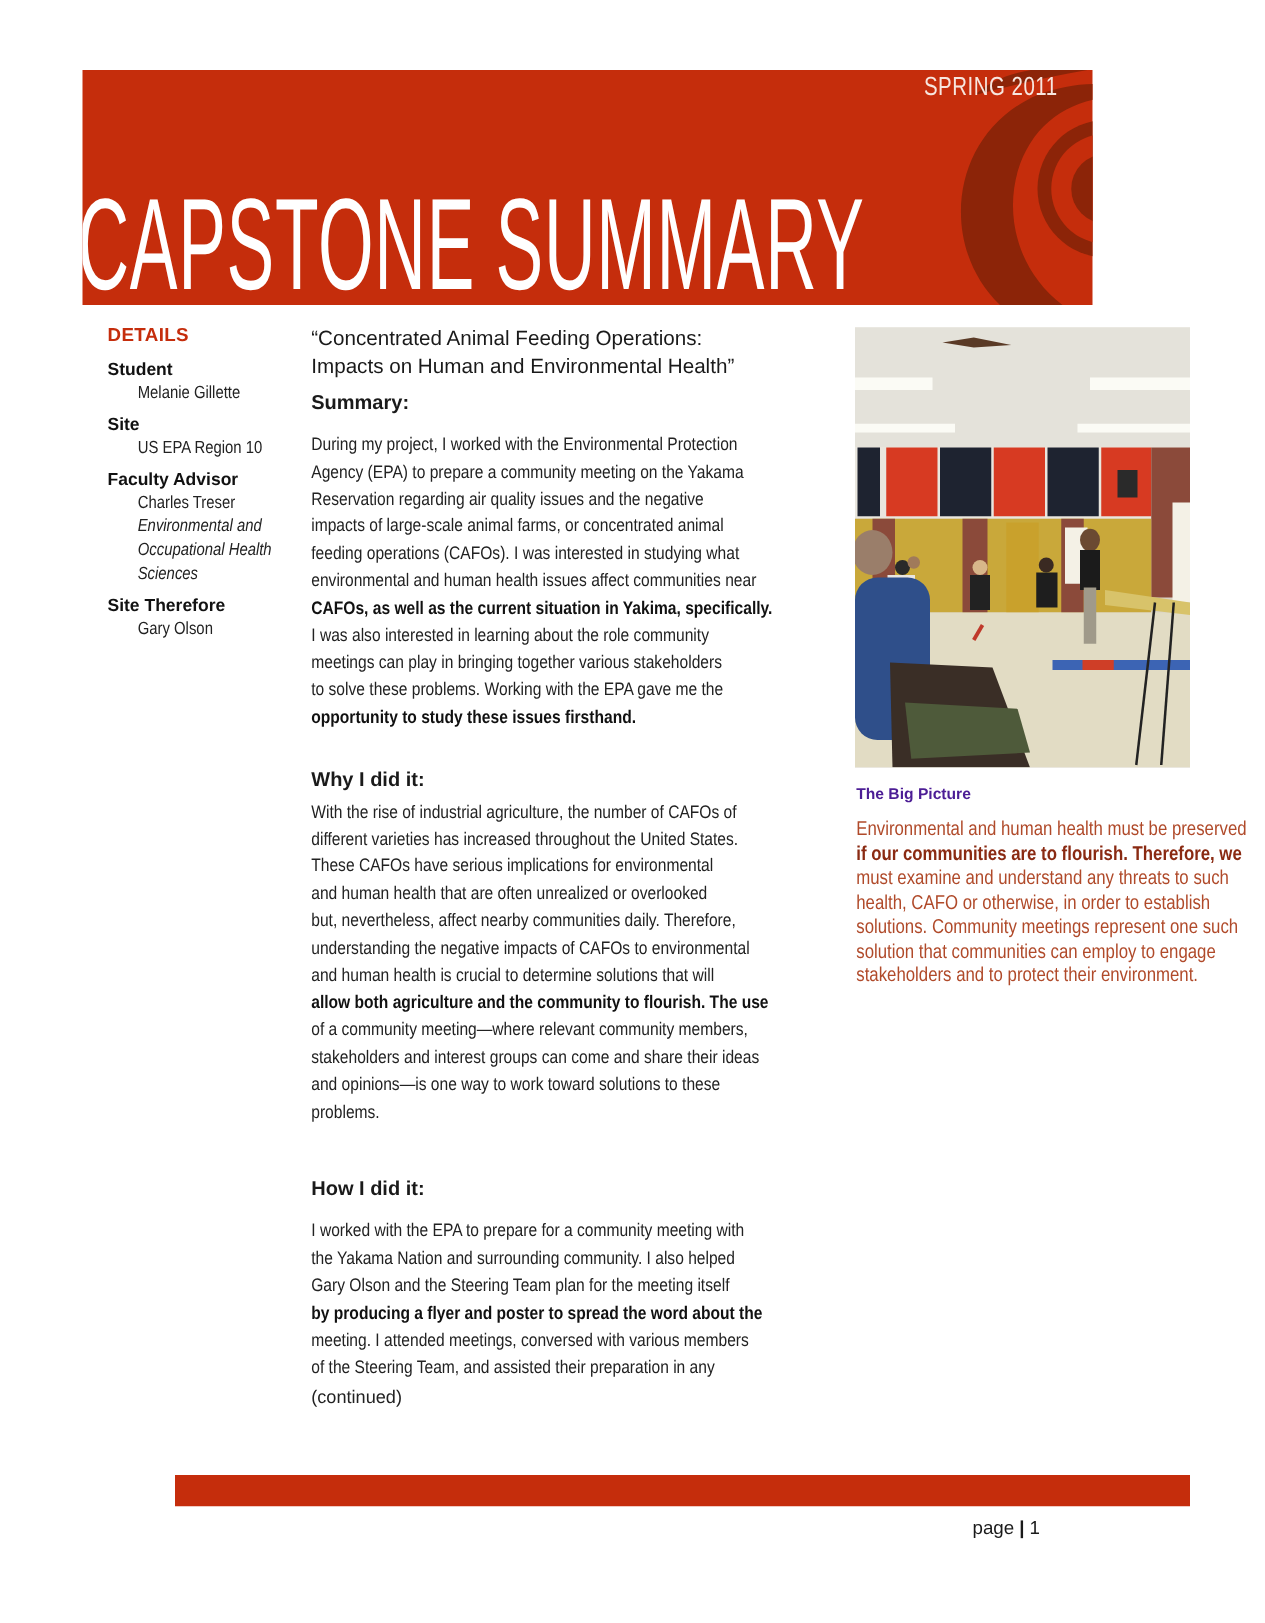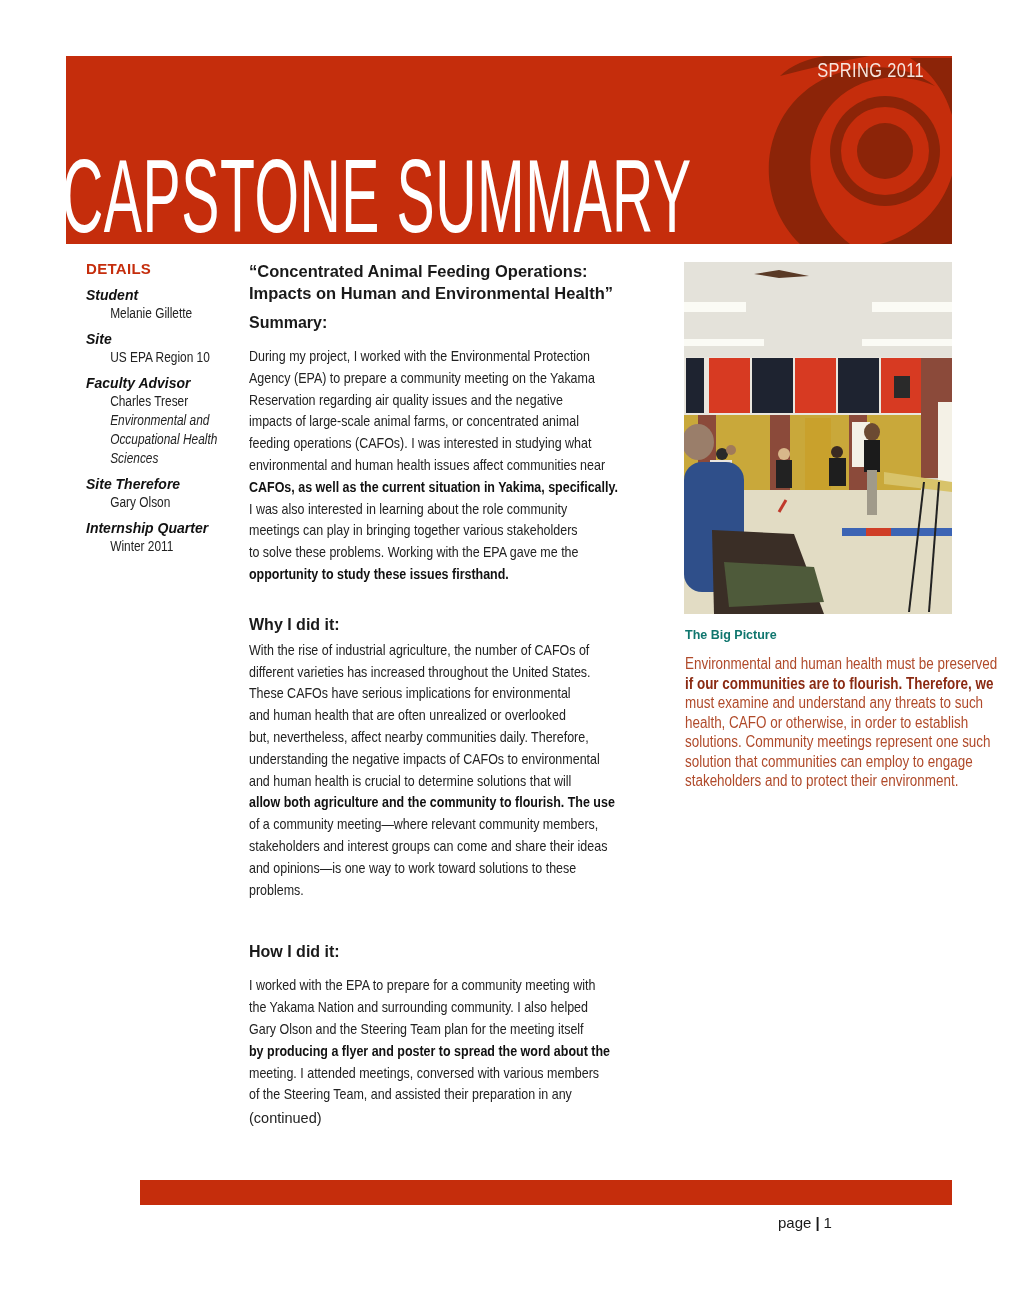--- a/index.html
+++ b/index.html
@@ -1,41 +1,41 @@
 <!DOCTYPE html>
 <html><head>
   <meta charset="utf-8">
   <style>
     html, body { margin: 0; padding: 0; background: #ffffff; }
     body { width: 1012px; height: 1298px; position: relative; overflow: hidden; font-family: "Liberation Sans", sans-serif; color: #1a1a1a; }
 
-    .banner { position: absolute; left: 66px; top: 56px; width: 886px; height: 188px; background: #c52d0c; overflow: hidden; }
+    .banner { position: absolute; left: 66px; top: 56px; width: 808px; height: 188px; background: #c52d0c; overflow: hidden; }
     .swirl { position: absolute; left: 694px; top: 0; width: 200px; height: 188px; }
     .season { position: absolute; right: 28px; top: 2px; color: #f7e6df; font-family: "Liberation Sans Narrow", "Liberation Sans", sans-serif; font-size: 21px; letter-spacing: 0.5px; transform: scaleX(0.78); transform-origin: right top; }
     .title { position: absolute; left: -4px; top: 88px; color: #ffffff; font-family: "Liberation Sans", sans-serif; font-size: 104px; line-height: 104px; letter-spacing: 1px; white-space: nowrap; transform: scaleX(0.55); transform-origin: left top; }
 
     .details { position: absolute; left: 86px; top: 260px; width: 161px; text-align: left; }
     .details .heading { color: #c52d0c; font-weight: bold; font-size: 15px; letter-spacing: 0.3px; margin-bottom: 10px; }
-    .details .label { font-weight: bold; font-size: 14px; line-height: 17px; color: #111; font-style: italic; }
+    .details .label { font-weight: bold; font-size: 14px; line-height: 17px; color: #111; }
     .details .value { font-family: "Liberation Sans Narrow", "Liberation Sans", sans-serif; font-size: 14px; line-height: 19px; color: #222; transform: scaleX(0.85); transform-origin: right; }
     .details .value.it { font-style: italic; }
     .details .group { margin-bottom: 8px; }
 
     .main { position: absolute; left: 249px; top: 260px; width: 412px; }
-    .doc-title { font-weight: bold; font-size: 16.5px; line-height: 22px; color: #1a1a1a; margin: 0 0 10px 0; }
+    .doc-title { font-weight: normal; font-size: 16.5px; line-height: 22px; color: #1a1a1a; margin: 0 0 10px 0; }
     .section-h { font-weight: bold; font-size: 16px; color: #1a1a1a; margin: 0; }
     .para { font-family: "Liberation Sans Narrow", "Liberation Sans", sans-serif; font-size: 14.5px; line-height: 21.8px; color: #222; margin: 0; }
     .para .line { display: block; white-space: nowrap; transform: scaleX(0.86); transform-origin: left; }
     .para .line.b { font-weight: bold; color: #111; }
     .continued { font-family: "Liberation Sans Narrow", "Liberation Sans", sans-serif; font-size: 14.5px; text-align: left; color: #222; }
 
     .photo { position: absolute; left: 684px; top: 262px; width: 268px; height: 352px; overflow: hidden; background: #d8d3c6; }
 
     .sidebar { position: absolute; left: 685px; top: 628px; width: 265px; }
-    .sidebar .sh { color: #0f766e; font-weight: bold; font-size: 12.5px; margin-bottom: 12px; }
+    .sidebar .sh { color: #4c1d95; font-weight: bold; font-size: 12.5px; margin-bottom: 12px; }
     .sidebar .sp { font-family: "Liberation Sans Narrow", "Liberation Sans", sans-serif; font-size: 16px; line-height: 19.5px; color: #b04a2a; }
     .sidebar .sp .line { display: block; white-space: nowrap; transform: scaleX(0.84); transform-origin: left; }
     .sidebar .sp .line.b { font-weight: bold; color: #8a2a12; }
 
     .footer-bar { position: absolute; left: 140px; top: 1180px; width: 812px; height: 25px; background: #c52d0c; }
     .page-num { position: absolute; left: 778px; top: 1214px; font-size: 15px; color: #1a1a1a; font-family: "Liberation Sans Narrow", "Liberation Sans", sans-serif; }
     .page-num .pl { font-weight: normal; }
     .page-num .sep { font-weight: bold; margin: 0 4px; }
   </style>
 </head>
@@ -67,24 +67,20 @@
   <div class="group">
     <div class="label">Faculty Advisor</div>
     <div class="value">Charles Treser</div>
     <div class="value it">Environmental and</div>
     <div class="value it">Occupational Health</div>
     <div class="value it">Sciences</div>
   </div>
   <div class="group">
     <div class="label">Site Therefore</div>
     <div class="value">Gary Olson</div>
-  </div>
-  <div class="group">
-    <div class="label">Internship Quarter</div>
-    <div class="value">Winter 2011</div>
   </div>
 </div>
 
 <div class="main">
   <h1 class="doc-title">
     <span style="display:block">“Concentrated Animal Feeding Operations:</span>
     <span style="display:block">Impacts on Human and Environmental Health”</span>
   </h1>
 
   <h2 class="section-h" style="margin-top:2px">Summary:</h2>

